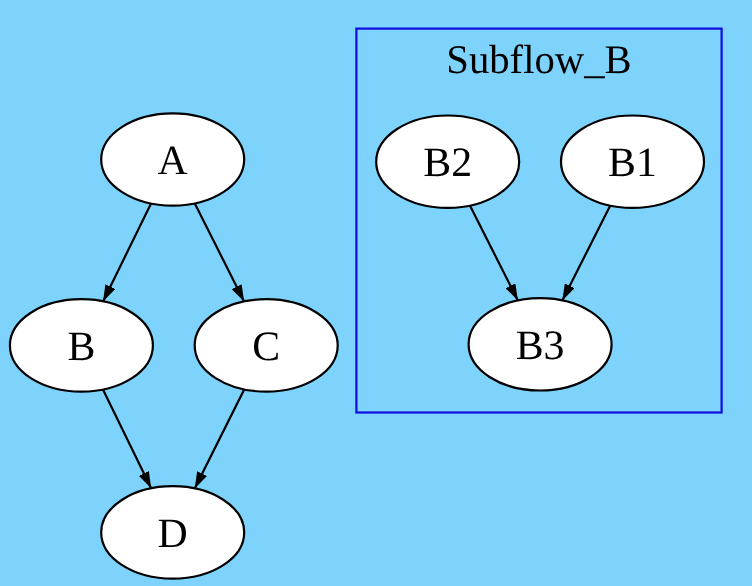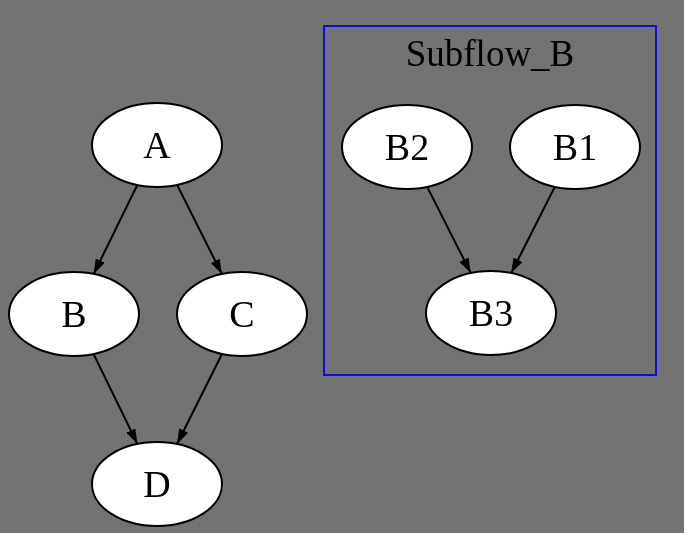--- a/index.html
+++ b/index.html
@@ -4,21 +4,21 @@
 <style>
   html, body {
     margin: 0;
     padding: 0;
     background: #ffffff;
   }
   .canvas {
     position: relative;
     width: 684px;
     height: 533px;
-    background: #737373;
+    background: #7dd3fc;
     overflow: hidden;
     text-align: center;
   }
   svg {
     display: block;
   }
   svg text {
     font-family: "Liberation Serif", "DejaVu Serif", serif;
     fill: #000000;
   }

